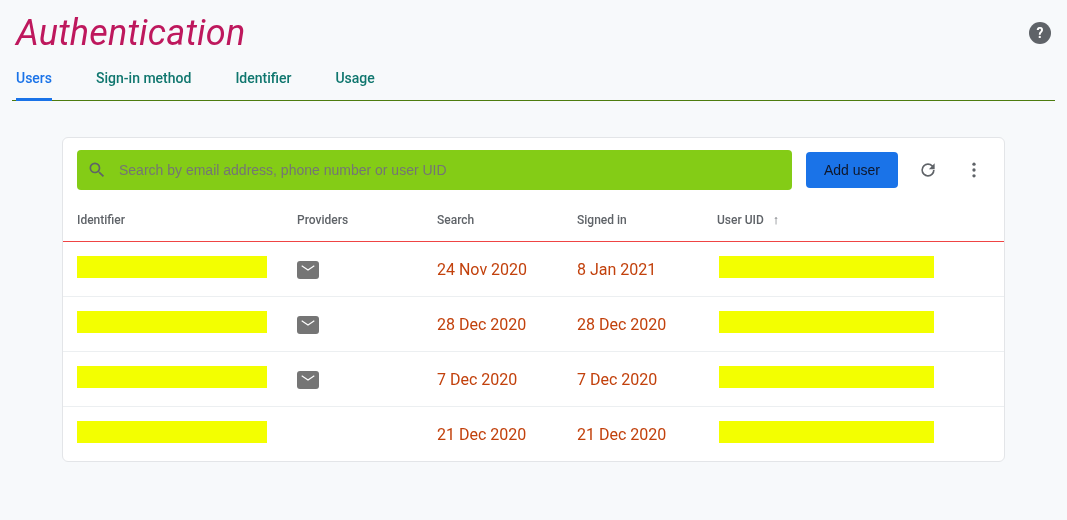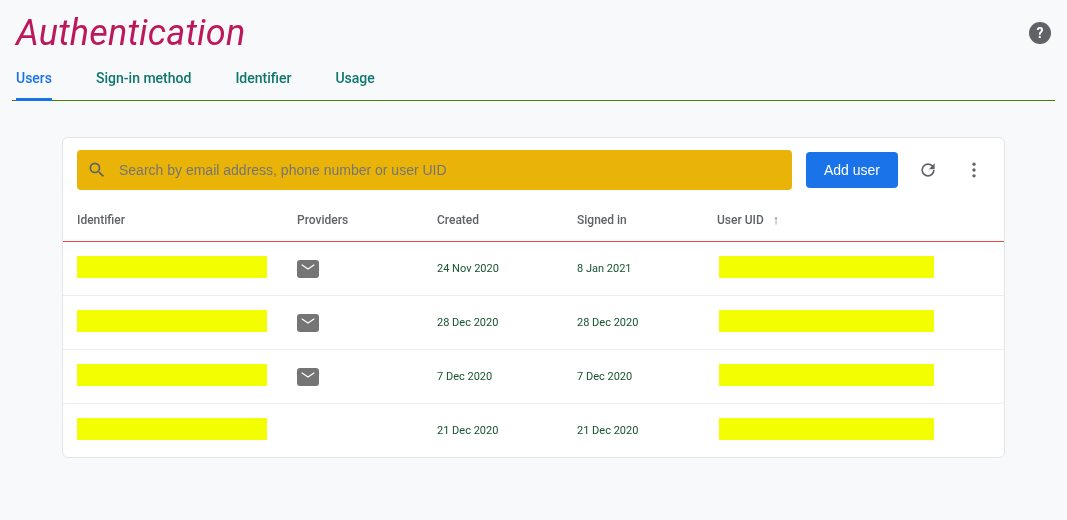--- a/index.html
+++ b/index.html
@@ -70,38 +70,38 @@
   .toolbar {
     display: flex;
     align-items: center;
     gap: 14px;
     padding: 12px 14px;
   }
   .search {
     flex: 1;
     display: flex;
     align-items: center;
-    background: #eab308;
+    background: #84cc16;
     border-radius: 4px;
     height: 40px;
     padding: 0 10px;
   }
   .search svg { flex-shrink: 0; }
   .search input {
     flex: 1;
     border: none;
     background: transparent;
     outline: none;
     font-size: 14px;
     color: #5f6368;
     margin-left: 10px;
   }
   .add-btn {
     background: #1a73e8;
-    color: #ffffff;
+    color: #0f172a;
     border: none;
     border-radius: 4px;
     font-size: 14px;
     font-weight: 500;
     height: 36px;
     padding: 0 18px;
     cursor: pointer;
   }
   .icon-btn {
     width: 32px;
@@ -132,22 +132,22 @@
   th.sorted {
     color: #202124;
   }
   .sort-arrow {
     display: inline-block;
     margin-left: 6px;
     font-size: 13px;
     text-decoration: none;
   }
   table.users tbody td {
-    font-size: 11px;
-    color: #14532d;
+    font-size: 16px;
+    color: #c2410c;
     padding: 14px;
     border-top: 1px solid #eceff1;
     white-space: nowrap;
     vertical-align: middle;
   }
   .redact {
     display: inline-block;
     background: #f3ff00;
     height: 22px;
     border-radius: 0;
@@ -217,21 +217,21 @@
         <col class="col-identifier">
           <col class="col-providers">
         <col class="col-created">
           <col class="col-signed">
           <col class="col-uid">
       </colgroup>
       <thead>
         <tr>
           <th class="sortable">Identifier</th>
           <th class="sortable">Providers</th>
-          <th class="sortable">Created</th>
+          <th class="sortable">Search</th>
           <th class="sortable">Signed in</th>
           <th class="sortable sorted">
             <span>User UID</span>
             <span class="sort-arrow">↑</span>
           </th>
         </tr>
       </thead>
       <tbody id="rows">
           <tr>
             <td><span class="redact id"></span></td>

